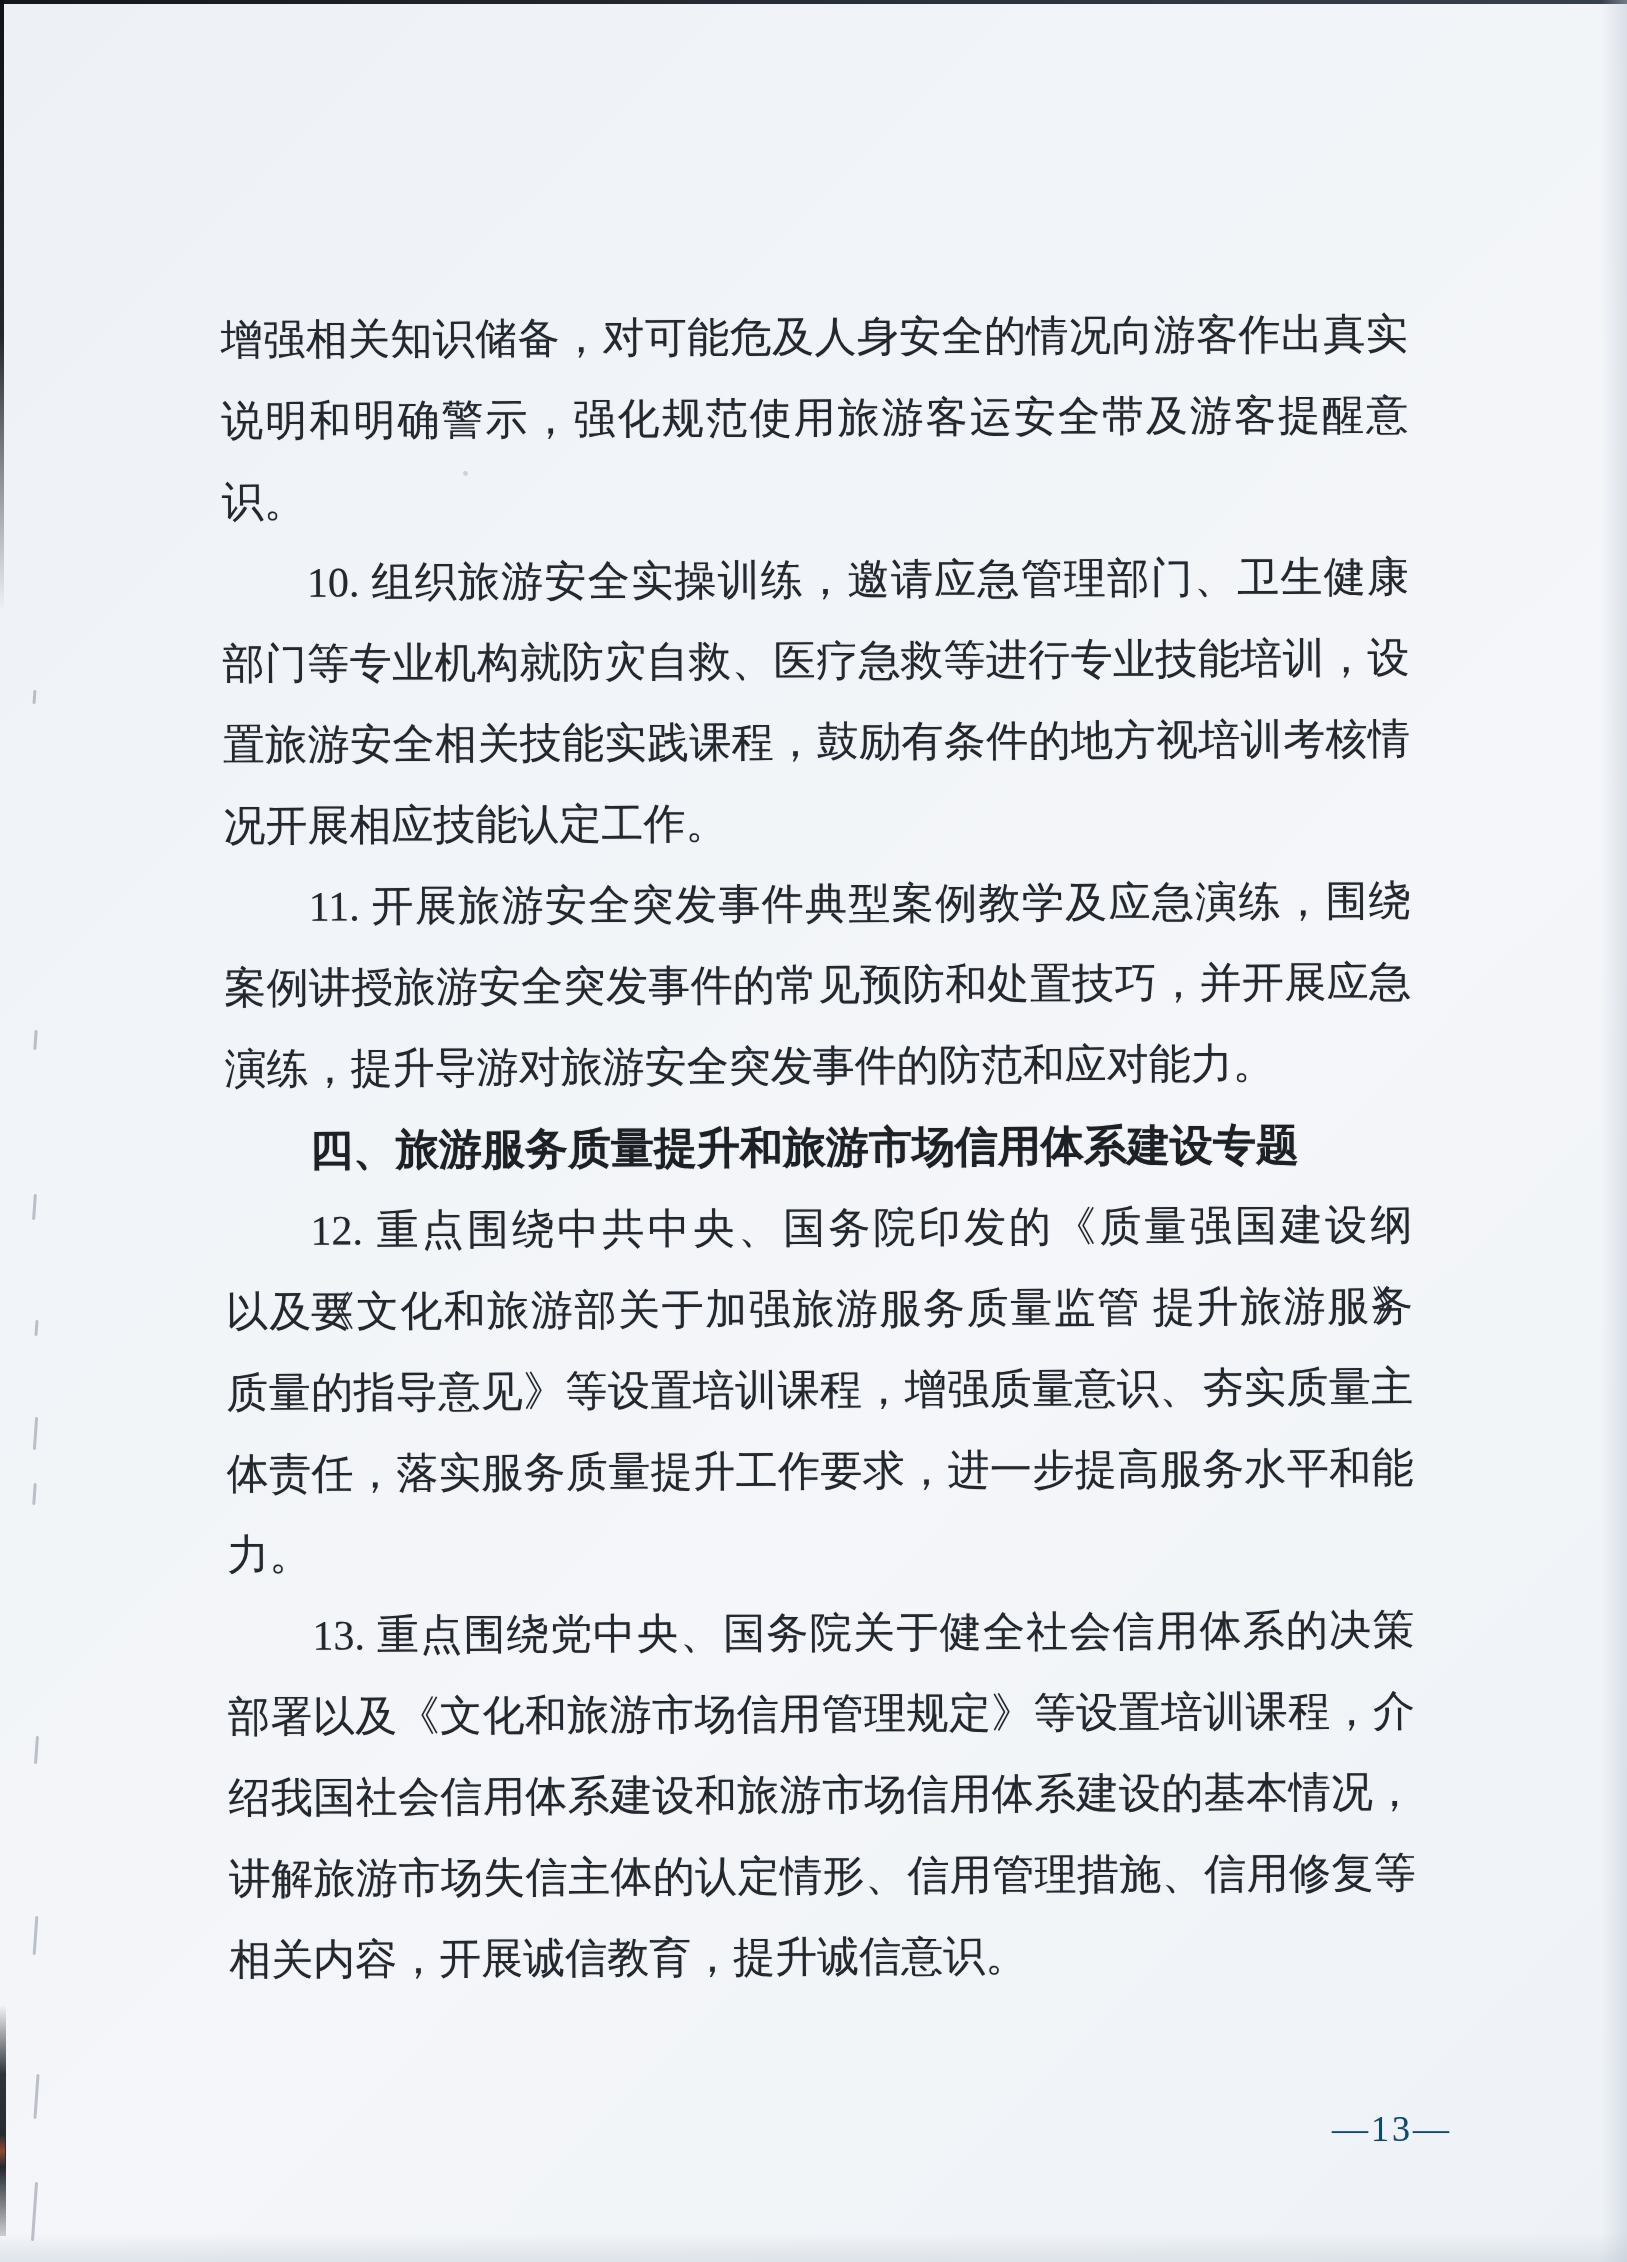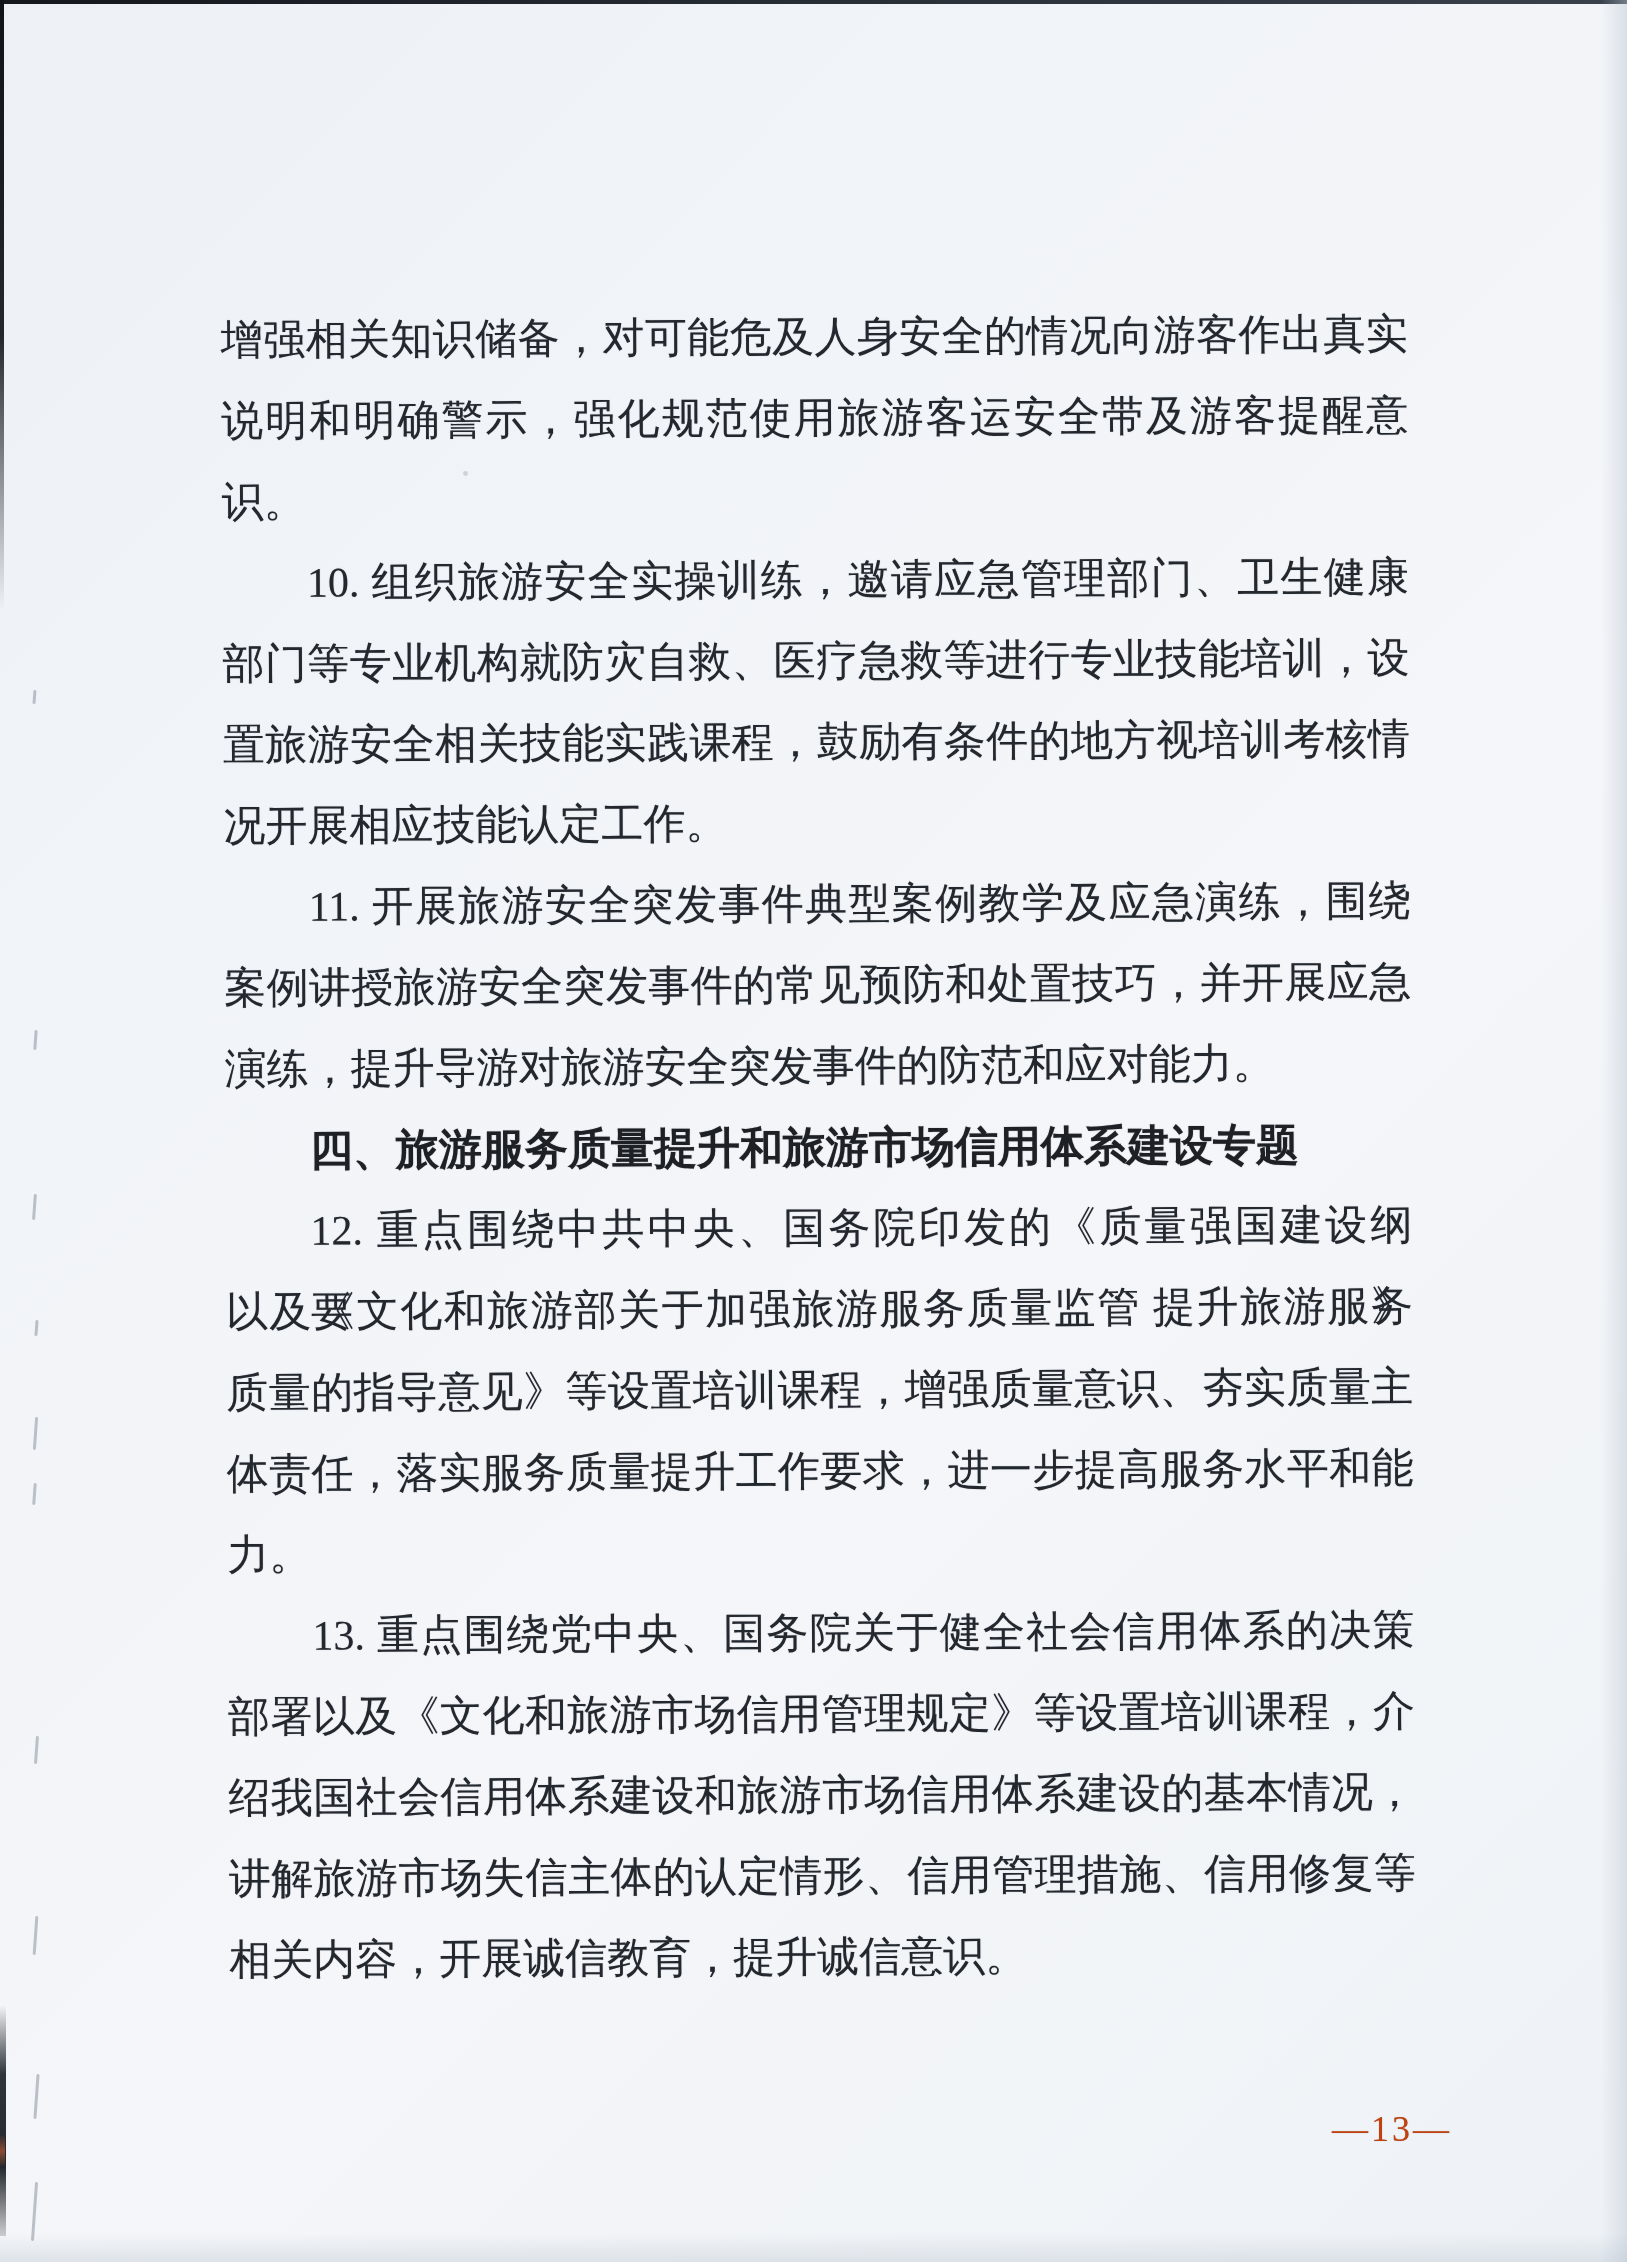--- a/index.html
+++ b/index.html
@@ -38,21 +38,21 @@
   .j{white-space:normal;text-align:justify;text-align-last:justify;}
   .ind{padding-left:85px;}
   .end{text-align:left;text-align-last:left;}
   .head{
     font-family:"Liberation Sans","DejaVu Sans",sans-serif;
     font-weight:700;font-size:43px;color:#1d2126;
     text-shadow:0 0 1px rgba(25,30,40,0.55);
   }
   .page-number{
     position:absolute;right:175px;top:2108px;
-    font-size:36px;color:#c2410c;letter-spacing:3px;
+    font-size:36px;color:#0c4a6e;letter-spacing:3px;
     font-family:"Liberation Serif","DejaVu Serif",serif;
     text-shadow:0 0 1px rgba(45,52,64,0.4);
   }
 </style>
 </head>
 <body>
 
 <div class="page">
 
   <div class="edge-top"></div>

